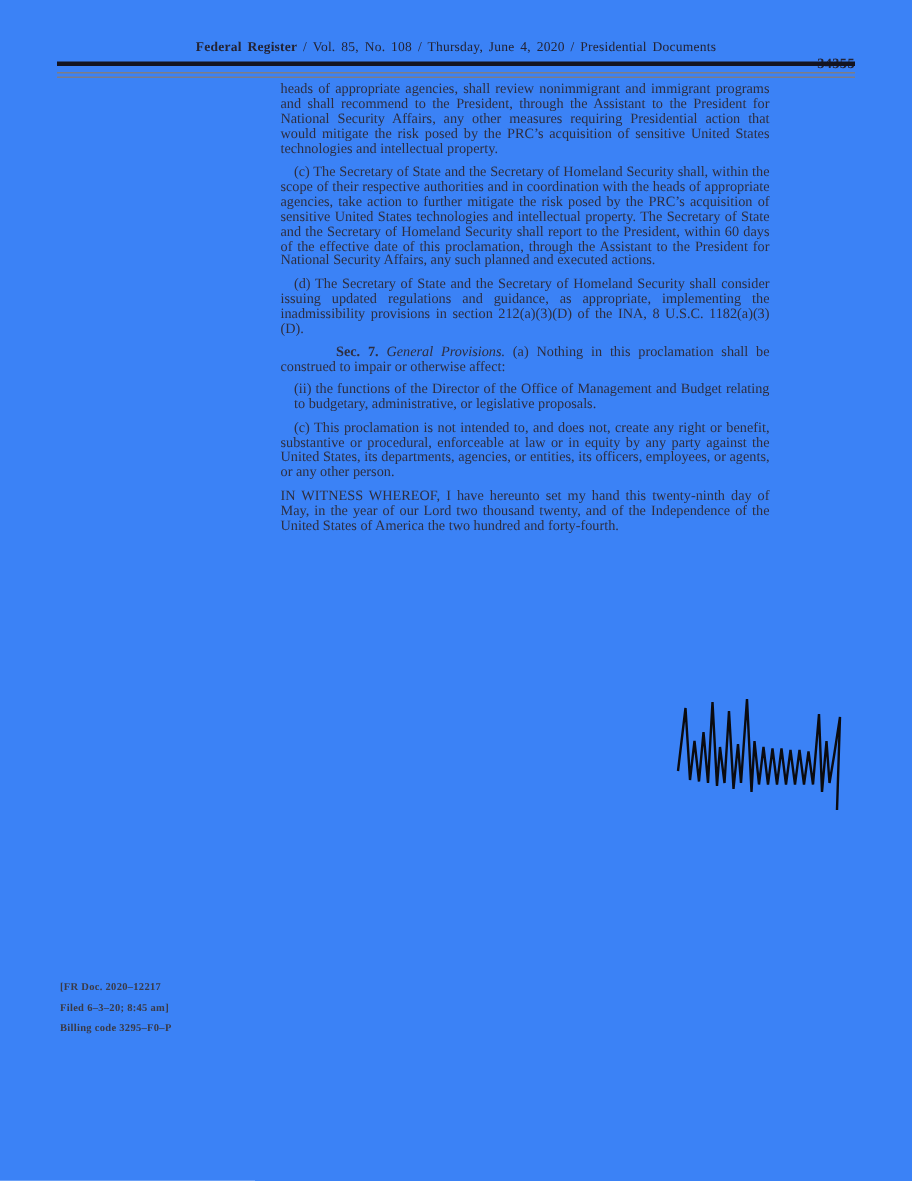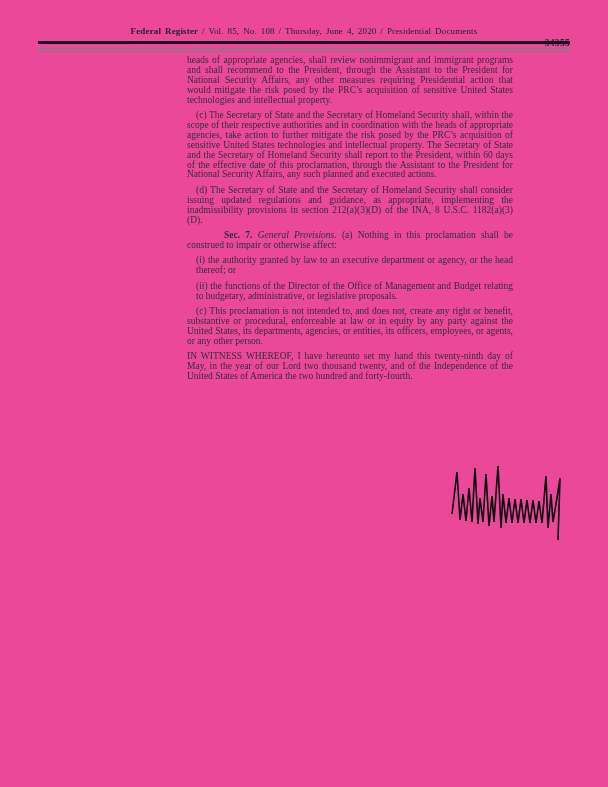--- a/index.html
+++ b/index.html
@@ -4,21 +4,21 @@
 <style>
   html, body { margin: 0; padding: 0; }
   body {
     width: 608px; height: 787px;
     background: #ffffff;
     font-family: "Liberation Serif", "DejaVu Serif", serif;
     color: #2e2e3f;
     position: relative;
     overflow: hidden;
   }
-  .page { position: absolute; inset: 0; background: #ec4899; font-family: Liberation Serif, serif; }
+  .page { position: absolute; inset: 0; background: #3b82f6; font-family: Liberation Serif, serif; }
 
   
   .header-row {
     position: absolute; top: 26px; left: 38px; width: 532px;
     font-size: 9px; line-height: 11px; text-align: center;
     letter-spacing: 0.15px; word-spacing: 1.5px; color: #232334;
   }
   .header-journal { font-weight: bold; }
   .header-pagenum {
     position: absolute; right: 0; top: 12px;
@@ -74,34 +74,38 @@
 
   <main class="body-col">
     <p>heads of appropriate agencies, shall review nonimmigrant and immigrant programs and shall recommend to the President, through the Assistant to the President for National Security Affairs, any other measures requiring Presidential action that would mitigate the risk posed by the PRC’s acquisition of sensitive United States technologies and intellectual property.</p>
 
     <p class="indent">(c) The Secretary of State and the Secretary of Homeland Security shall, within the scope of their respective authorities and in coordination with the heads of appropriate agencies, take action to further mitigate the risk posed by the PRC’s acquisition of sensitive United States technologies and intellectual property. The Secretary of State and the Secretary of Homeland Security shall report to the President, within 60 days of the effective date of this proclamation, through the Assistant to the President for National Security Affairs, any such planned and executed actions.</p>
 
     <p class="indent">(d) The Secretary of State and the Secretary of Homeland Security shall consider issuing updated regulations and guidance, as appropriate, implementing the inadmissibility provisions in section 212(a)(3)(D) of the INA, 8 U.S.C. 1182(a)(3)(D).</p>
 
     <p><span class="bold">Sec. 7. </span><span class="italic">General Provisions. </span><span>(a) Nothing in this proclamation shall be construed to impair or otherwise affect:</span></p>
 
-    <p class="subitem">(i) the authority granted by law to an executive department or agency, or the head thereof; or</p>
 
     <p class="subitem">(ii) the functions of the Director of the Office of Management and Budget relating to budgetary, administrative, or legislative proposals.</p>
 
 
     <p class="indent">(c) This proclamation is not intended to, and does not, create any right or benefit, substantive or procedural, enforceable at law or in equity by any party against the United States, its departments, agencies, or entities, its officers, employees, or agents, or any other person.</p>
 
     <p>IN WITNESS WHEREOF, I have hereunto set my hand this twenty-ninth day of May, in the year of our Lord two thousand twenty, and of the Independence of the United States of America the two hundred and forty-fourth.</p>
   </main>
 
   <div class="signature-wrap">
     <svg viewBox="0 0 132 94" xmlns="http://www.w3.org/2000/svg">
       <path d="M6,56 L11,14 L14,62 L17,36 L20,63 L23,30 L26,64
                L29,10 L32,66 L34,40 L37,64 L40,16 L43,68 L46,38 L48,64
                L52,8 L55,70 L57,36 L60,65 L63,40 L66,65 L69,41 L72,65
                L75,41 L78,65 L81,42 L84,65 L87,42 L90,65 L93,43 L96,65
                L100,18 L102,70 L105,36 L107,64 L110,46 L114,20 L112,82" fill="none" stroke="#0b0b0f" stroke-width="1.6" stroke-linejoin="miter" stroke-linecap="butt"></path>
     </svg>
   </div>
 
+  <div class="footer-block">
+    <div>[FR Doc. 2020–12217</div>
+    <div>Filed 6–3–20; 8:45 am]</div>
+    <div>Billing code 3295–F0–P</div>
+  </div>
 
 </div>
 
 </body></html>

